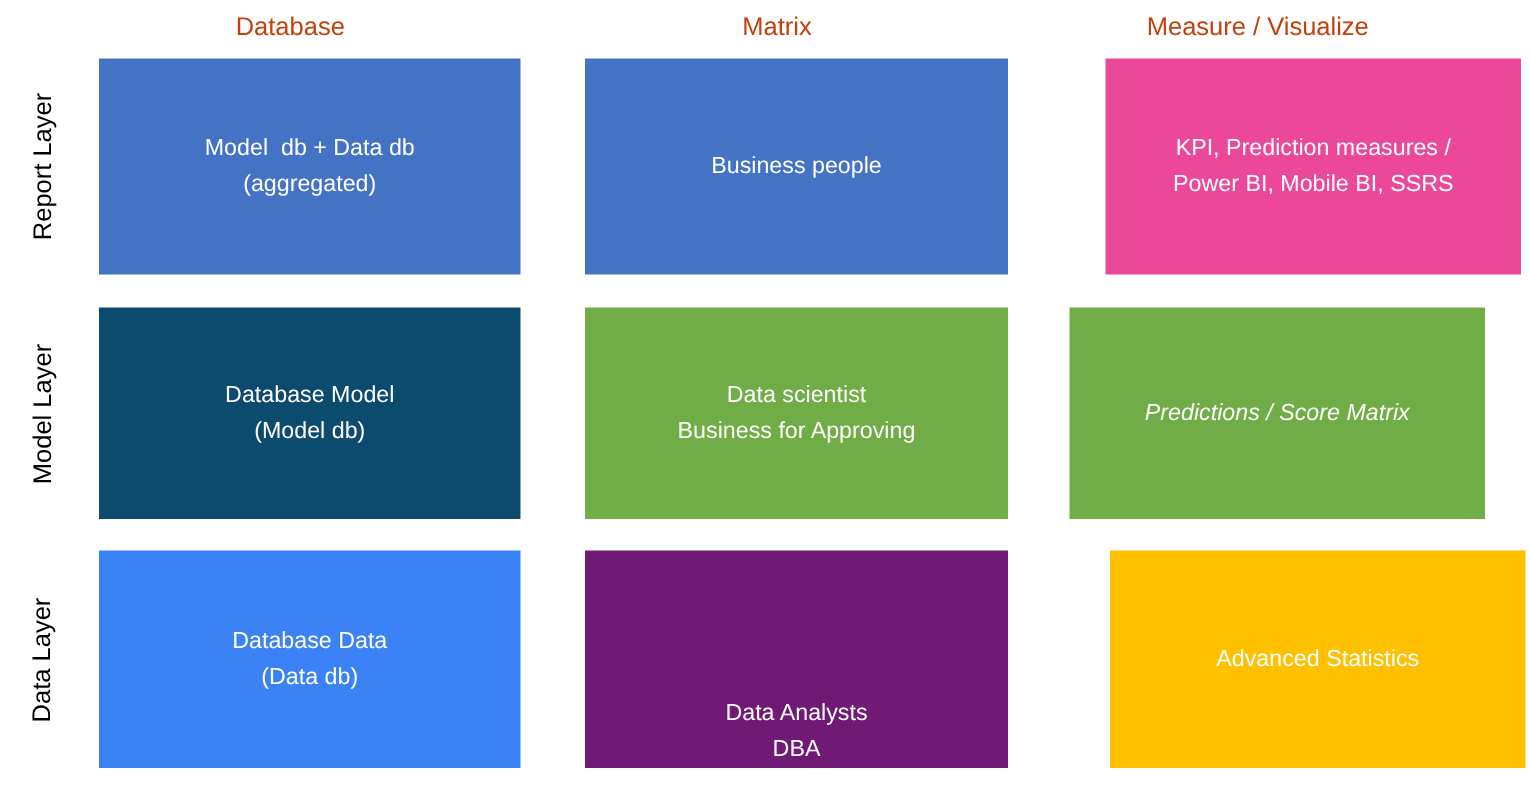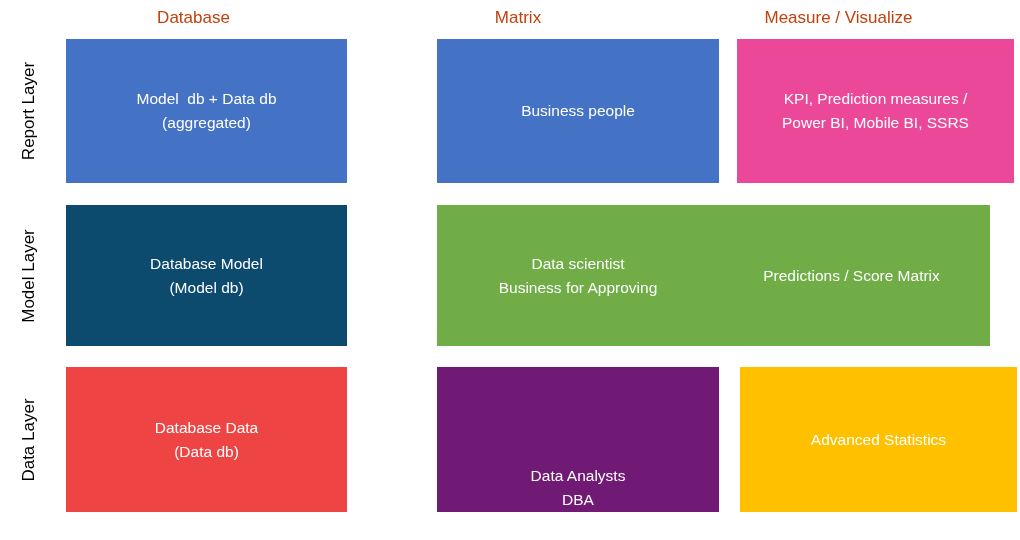--- a/index.html
+++ b/index.html
@@ -10,21 +10,21 @@
   }
   .canvas {
     position: relative;
     width: 1020px;
     height: 540px;
     background: #ffffff;
     overflow: hidden;
   }
   
   .c0 { left: 66px;  width: 281px; }
-  .c1 { left: 390px; width: 282px; margin-left: 47px; }
+  .c1 { left: 390px; width: 282px; }
   .c2 { left: 713px; width: 277px; }
   
   .r0 { top: 39px;  height: 144px; }
   .r1 { top: 205px; height: 141px; }
   .r2 { top: 367px; height: 145px; }
 
   .col-header {
     position: absolute;
     top: 5px;
     height: 26px;
@@ -101,25 +101,25 @@
   </div>
 
   <div class="box r1 c0" style="background-color: #0c4a6e;">
     <div class="cell-text">Database Model
 (Model db)</div>
   </div>
   <div class="box r1 c1" style="background-color: rgb(112, 173, 71);">
     <div class="cell-text">Data scientist
 Business for Approving</div>
   </div>
-  <div class="box r1 c2" style="background-color: rgb(112, 173, 71);">
+  <div class="box r1 c2" style="background-color: rgb(112, 173, 71); font-style: italic;">
     <div class="cell-text">Predictions / Score Matrix</div>
   </div>
 
-  <div class="box r2 c0" style="background-color: #ef4444;">
+  <div class="box r2 c0" style="background-color: #3b82f6;">
     <div class="cell-text">Database Data
 (Data db)</div>
   </div>
   <div class="box r2 c1" style="background-color: #701a75; align-items: flex-end;">
     <div class="cell-text">Data Analysts
 DBA</div>
   </div>
   <div class="box r2 c2" style="background-color: rgb(255, 192, 0); margin-left: 27px;">
     <div class="cell-text">Advanced Statistics</div>
   </div>

